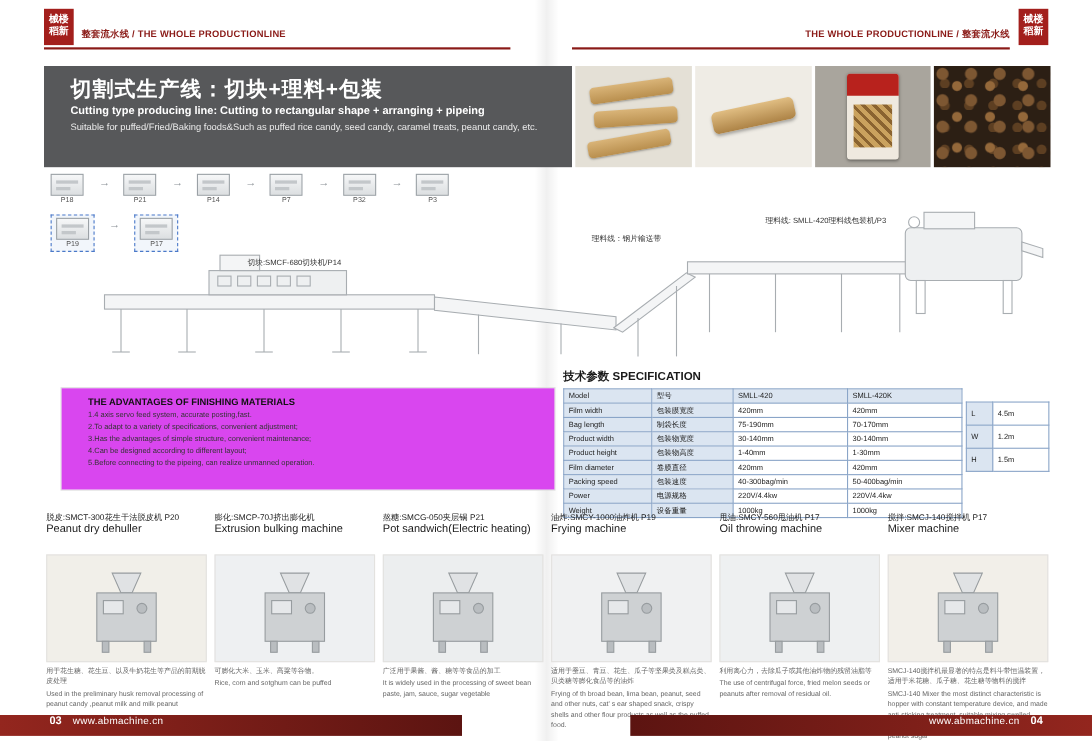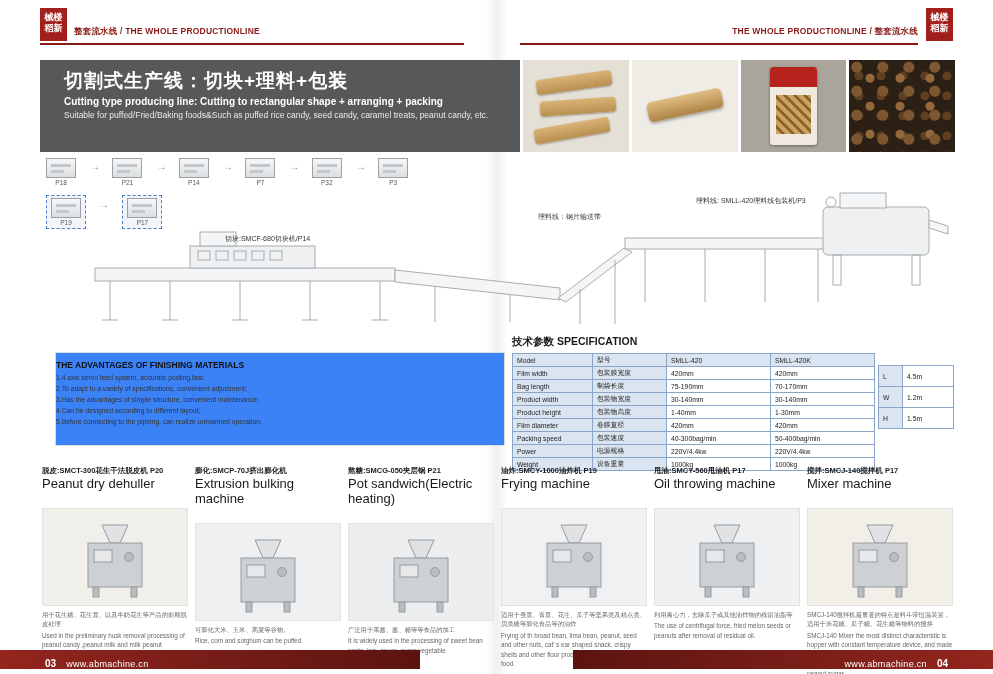--- a/index.html
+++ b/index.html
@@ -71,21 +71,21 @@
   .dlabel.cutting{left:185px;top:82px}
   .dlabel.conveyor{left:498px;top:60px}
   .dlabel.packing{left:656px;top:44px}
 
   
   .adv{position:absolute;left:55px;top:352px;width:450px;height:94px;display:flex;border:1px solid #dddddd}
   .adv-zh{width:156px;background:#e7e7e7;padding:7px 9px}
   .adv-zh h3{font-size:9px;margin-bottom:3px;color:#111}
   .adv ul{list-style:none}
   .adv-zh li{font-size:6.5px;line-height:1.65;color:#333}
-  .adv-en{flex:1;padding:7px 0;background:#3b82f6}
+  .adv-en{flex:1;padding:7px 24px;background:#d946ef}
   .adv-en h3{font-size:8.5px;margin-bottom:3px;color:#111}
   .adv-en li{font-size:6.8px;line-height:1.6;color:#333}
 
   
   .spec{position:absolute;left:512px;top:335px;width:443px}
   .spec-title{font-size:10.5px;font-weight:bold;margin-bottom:4px;color:#1a1a1a}
   .spec-wrap{position:relative}
   table.spec-table{border-collapse:collapse;width:362px;table-layout:fixed}
   .spec-table th,.spec-table td{border:1px solid #8aa5c8;font-size:6.8px;padding:1px 4px;height:10px;
        font-weight:normal;text-align:left;color:#222;overflow:hidden;white-space:nowrap}
@@ -93,28 +93,28 @@
   .spec-table td.c0,.spec-table td.c1{background:#dbe5f1}
   .spec-table col.w0{width:80px}.spec-table col.w1{width:74px}
   .spec-table col.w2{width:104px}.spec-table col.w3{width:104px}
   table.spec-side{position:absolute;left:366px;top:12px;border-collapse:collapse;width:76px}
   .spec-side td{border:1px solid #8aa5c8;font-size:6.8px;padding:1px 4px;height:21px;color:#222}
   .spec-side td.dim-k{width:24px;background:#dbe5f1}
 
   
   .machines{position:absolute;left:42px;top:466px;width:913px;display:flex;gap:7px}
   .machine-card{width:146px}
-  .m-zh{font-size:7.5px;font-weight:bold;color:#1a1a1a;white-space:nowrap;overflow:hidden}
-  .m-en{font-size:13px;color:#1a1a1a;margin-bottom:17px}
+  .m-zh{font-size:7.5px;font-weight:normal;color:#1a1a1a;white-space:nowrap;overflow:hidden}
+  .m-en{font-size:10px;color:#1a1a1a;margin-bottom:17px}
   .m-photo{height:98px;border:1px solid #e3e2df;display:flex;align-items:flex-end;justify-content:center;background:#f3f2ef}
   .m-dzh{font-size:6.3px;color:#666;margin-top:4px;line-height:1.5}
   .m-den{font-size:6.3px;color:#666;margin-top:2px;line-height:1.5}
 
   
-  .footer-left,.footer-right{position:absolute;top:650px;width:420px;height:19px;color:#fff;display:flex;align-items:flex-end;gap:10px}
+  .footer-left,.footer-right{position:absolute;top:650px;width:420px;height:19px;color:#fff;display:flex;align-items:flex-start;gap:10px}
   .footer-left{left:0;background:linear-gradient(90deg,#93261e,#5c1411);padding-left:45px}
   .footer-right{right:0;background:linear-gradient(270deg,#93261e,#5c1411);justify-content:flex-end;padding-right:45px}
   .page-num{font-size:10px;font-weight:bold}
   .site-url{font-size:9px;letter-spacing:.3px}
 </style>
 </head>
 <body>
 
 <div class="fold"></div>
 
@@ -127,21 +127,21 @@
 
 <div class="hdr-title right">THE WHOLE PRODUCTIONLINE / 整套流水线</div>
 <div class="hdr-rule right"></div>
 <div class="logo logo-right">
   <div>械楼</div>
   <div>稻新</div>
 </div>
 
 <div class="banner">
   <div class="t-zh">切割式生产线：切块+理料+包装</div>
-  <div class="t-en">Cutting type producing line:  Cutting to rectangular shape + arranging + packing</div>
+  <div class="t-en">Cutting type producing line:  Cutting to rectangular shape + arranging + pipeing</div>
   <div class="s-en">Suitable for puffed/Fried/Baking foods&amp;Such as puffed rice candy, seed candy, caramel treats, peanut candy, etc.</div>
 </div>
 
 <div class="photos">
   <div class="photo photo1">
     <div class="bar b1"></div>
     <div class="bar b2"></div>
     <div class="bar b3"></div>
   </div>
   <div class="photo photo2">

